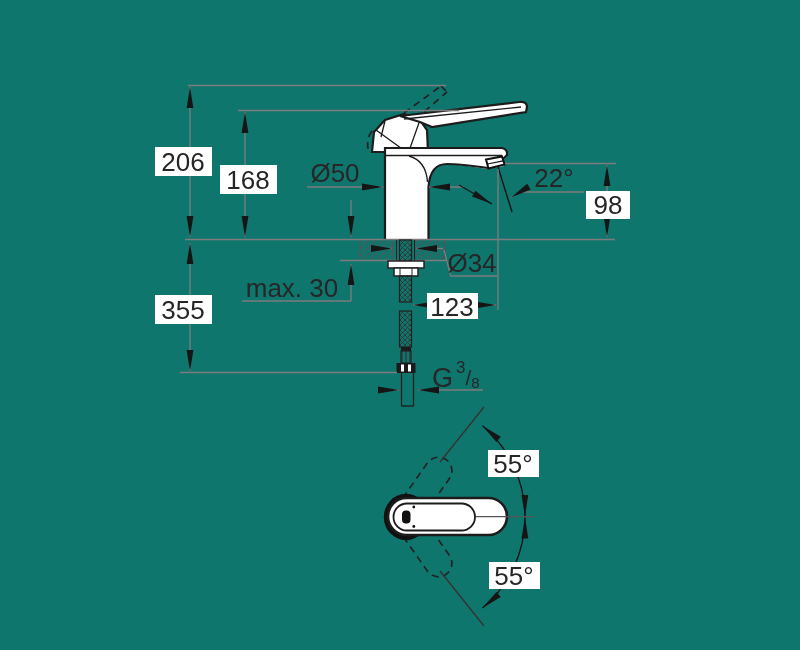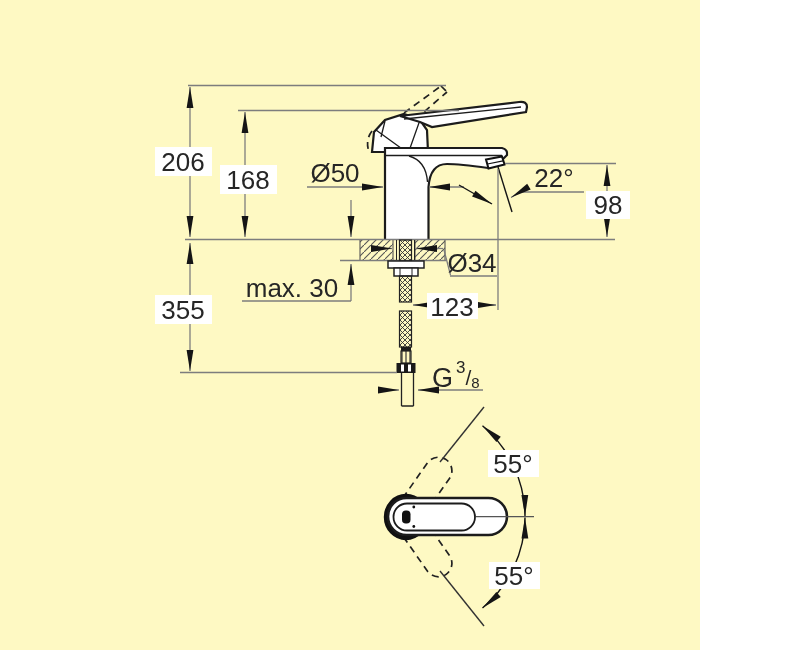--- a/index.html
+++ b/index.html
@@ -1,16 +1,16 @@
 <!DOCTYPE html>
 <html><head>
 <meta charset="utf-8">
 <style>
   html,body{margin:0;padding:0;background:#ffffff;}
-  .stage{width:700px;height:650px;background:#fef9c3;position:relative;overflow:hidden;}
+  .stage{width:800px;height:650px;background:#0f766e;position:relative;overflow:hidden;}
   svg{display:block;}
   .dim{stroke:#7d7d7d;stroke-width:1.3;fill:none;}
   .obj{stroke:#1c1c1c;fill:none;}
   .objf{stroke:#1c1c1c;fill:#ffffff;}
   .thin{stroke-width:1.3;}
   .bold{stroke-width:2.2;}
   .blk{stroke:#151515;fill:none;stroke-width:1.4;}
   .dash{stroke:#222;stroke-width:1.7;fill:none;stroke-dasharray:7 5;}
   .txt{font-family:"Liberation Sans",sans-serif;font-size:26px;fill:#262626;}
   .txtbg{fill:#ffffff;}

